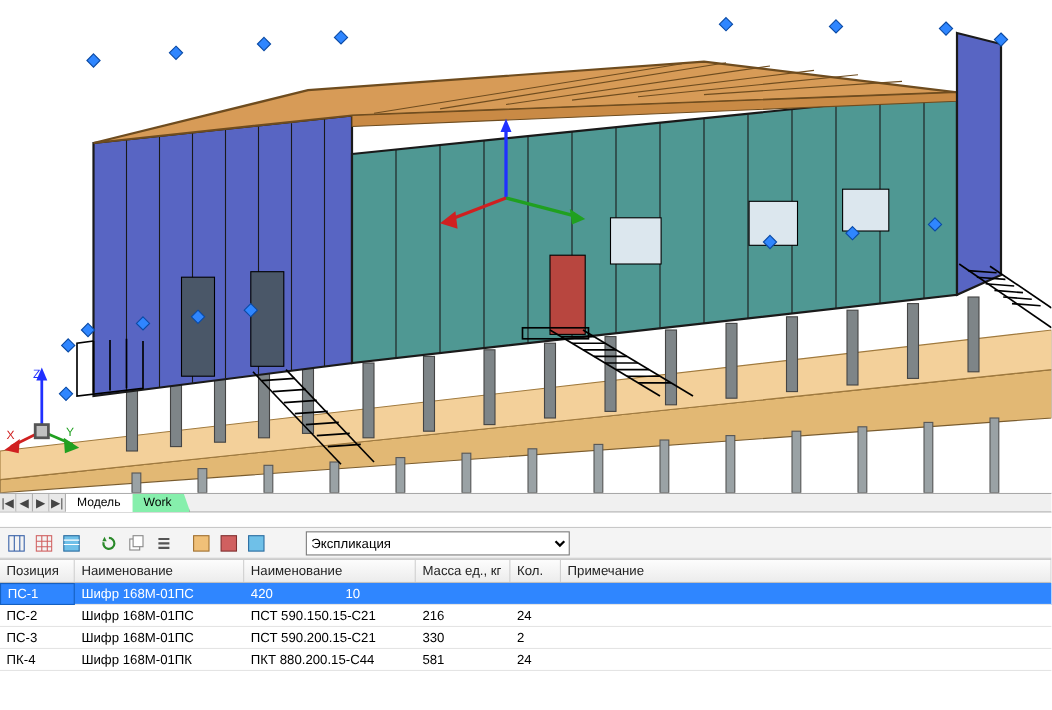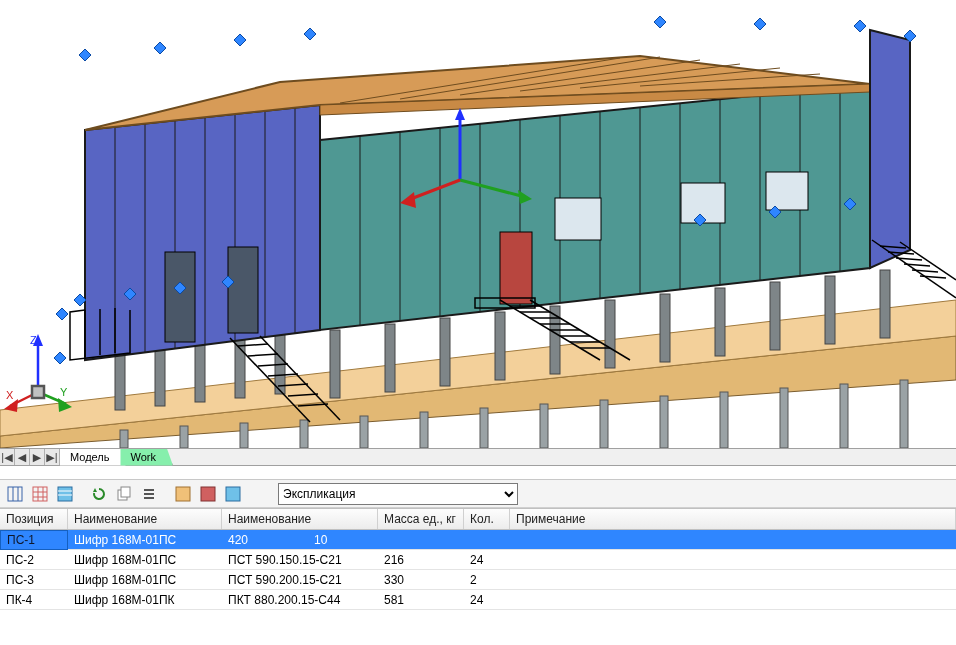--- a/index.html
+++ b/index.html
@@ -26,21 +26,21 @@
   .tsel select { font-size:12px; width:240px; height:22px; border:1px solid #7a7a7a; background:#fff; }
 
   
   .grid { border-top:1px solid #c0c0c0; }
   .grid .hdr { display:flex; background:linear-gradient(#fdfdfd,#ececec); border-bottom:1px solid #c0c0c0; font-size:12px; color:#222; }
   .grid .hdr .cell { padding:3px 6px; border-right:1px solid #d0d0d0; white-space:nowrap; overflow:hidden; }
   .grid .rows { }
   .grid .row { display:flex; border-bottom:1px solid #e4e4e4; font-size:12px; height:20px; align-items:center; }
   .grid .row .cell { padding:2px 6px; border-right:1px solid transparent; white-space:nowrap; overflow:hidden; }
   .grid .row.sel { background:#2f86ff; color:#fff; }
-  .grid .row.sel .cell:first-child { background:#2f86ff; color:#0f172a; border:1px solid #1560c0; }
+  .grid .row.sel .cell:first-child { background:#2f86ff; color:#ffffff; border:1px solid #1560c0; }
   
   .c0 { width:68px; }
   .c1 { width:154px; }
   .c2 { width:156px; }
   .c3 { width:86px; }
   .c4 { width:46px; }
   .c5 { flex:1; }
 </style>
 </head>
 <body>

